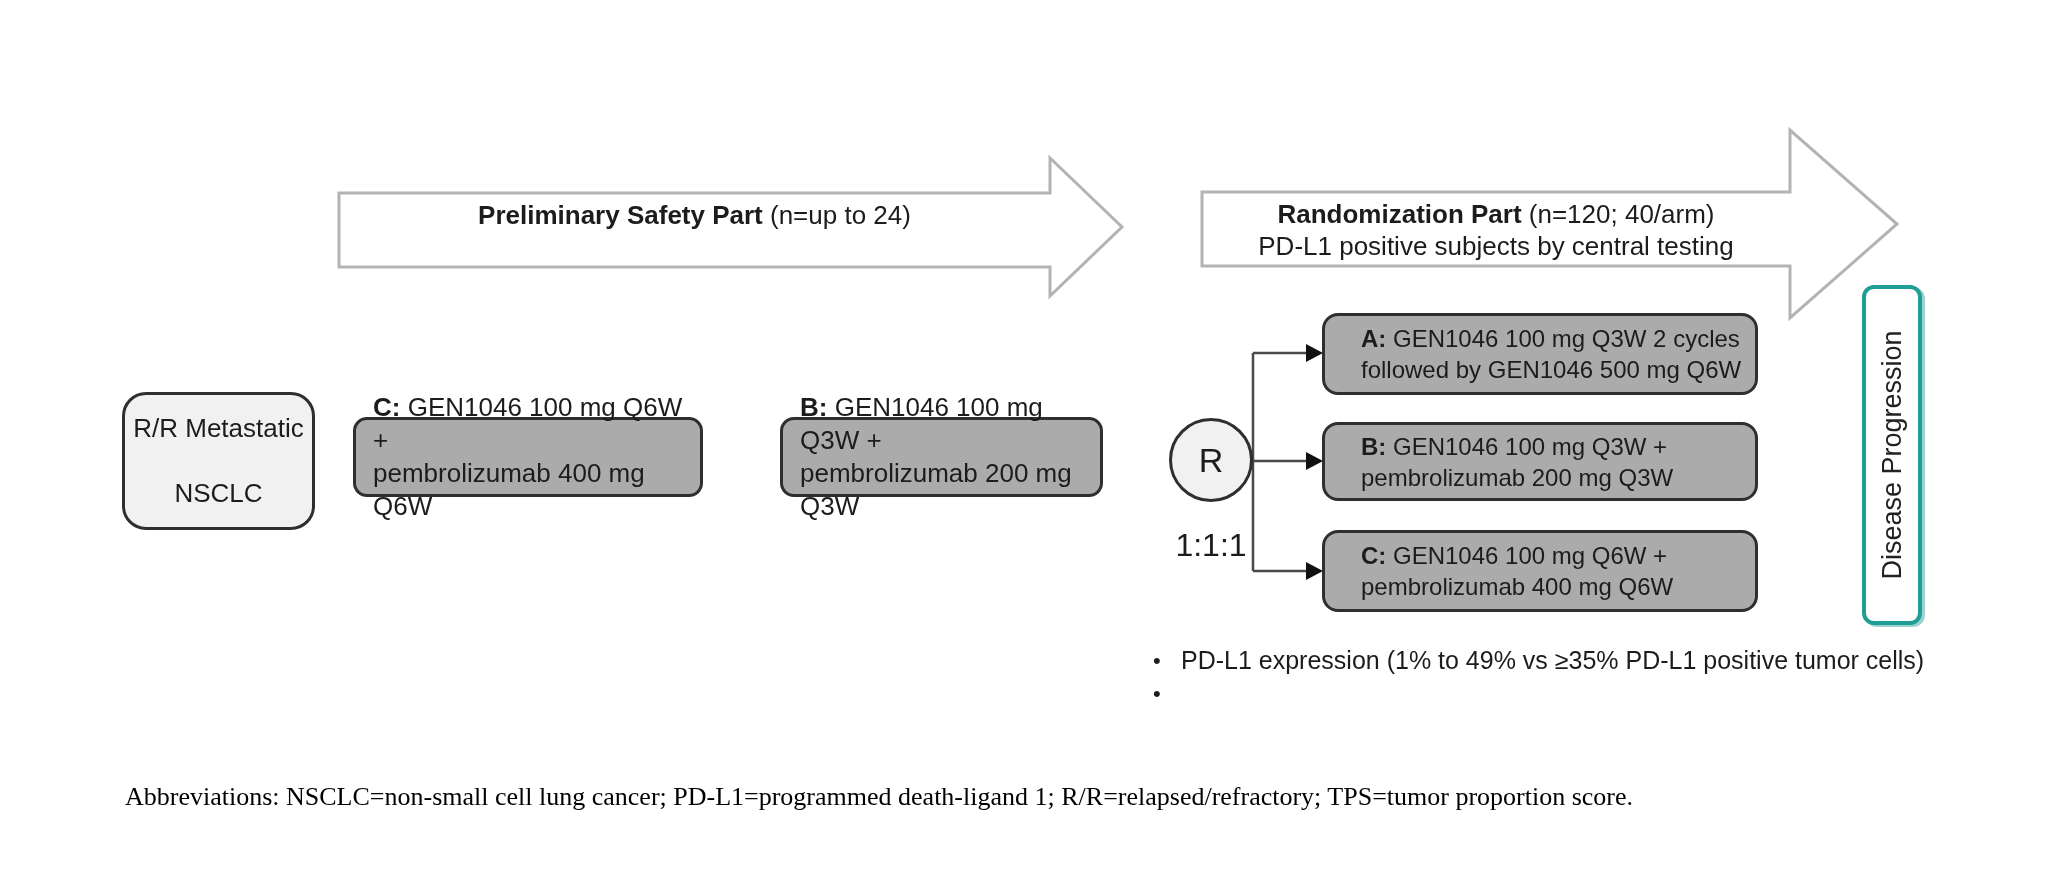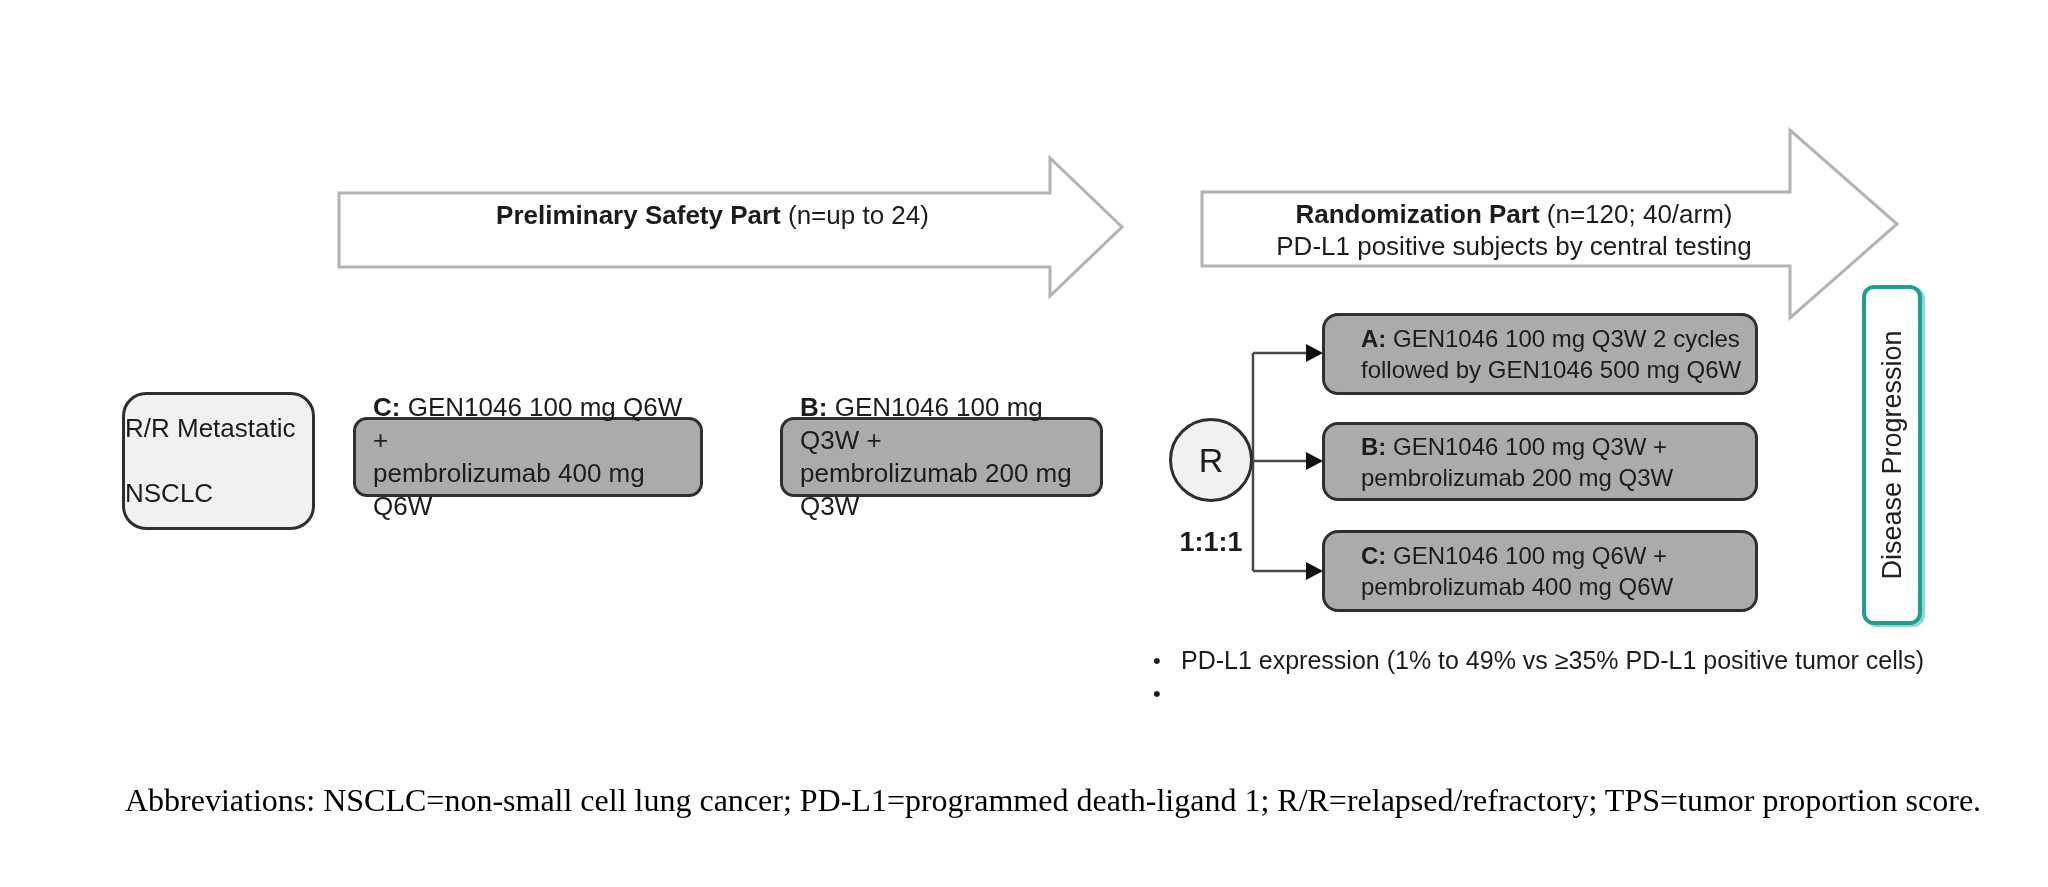--- a/index.html
+++ b/index.html
@@ -10,55 +10,55 @@
     --arrow-border:#b3b3b3;
     --text:#1c1c1c;
     --connector:#4a4a4a;
   }
   *{box-sizing:border-box;margin:0;padding:0;}
   html,body{background:#fff;}
   body{font-family:"Liberation Sans", sans-serif;color:var(--text);}
   .canvas{position:relative;width:2048px;height:887px;background:#ffffff;overflow:hidden;}
   .shapes{position:absolute;left:0;top:0;width:2048px;height:887px;}
 
-  .arrow-text{position:absolute;text-align:center;font-size:26px;line-height:32px;color:var(--text);margin-left:18px;}
+  .arrow-text{position:absolute;text-align:center;font-size:26px;line-height:32px;color:var(--text);}
   .arrow-text .t1 b{font-weight:bold;}
 
   .box{position:absolute;border:3px solid var(--box-border);}
   .pop-box{left:122px;top:392px;width:193px;height:138px;border-radius:24px;
-    background:var(--box-light);display:flex;flex-direction:column;align-items:flex-start;
+    background:var(--box-light);display:flex;flex-direction:column;align-items:center;
     justify-content:center;font-size:26px;line-height:33px;text-align:center;gap:32px;}
   .gray-box{background:var(--box-gray);border-radius:14px;display:flex;flex-direction:column;
     justify-content:center;font-size:26px;line-height:33px;padding-left:17px;padding-right:6px;}
   .safety-c{left:353px;top:417px;width:350px;height:80px;}
   .safety-b{left:780px;top:417px;width:323px;height:80px;}
   .arm-box{left:1322px;width:436px;border-radius:16px;font-size:24px;line-height:31px;padding-left:36px;}
   .arm-a{top:313px;height:82px;}
   .arm-b{top:422px;height:79px;}
   .arm-c{top:530px;height:82px;}
   .gray-box b{font-weight:bold;}
 
   .r-circle{position:absolute;left:1169px;top:418px;width:84px;height:84px;border-radius:50%;
     background:var(--box-light);border:3px solid var(--box-border);display:flex;align-items:center;
     justify-content:center;font-size:34px;}
   .ratio{position:absolute;left:1164px;top:527px;width:94px;text-align:center;
-    font-size:27px;font-weight:bold;}
+    font-size:32px;font-weight:normal;}
 
   .endpoint-box{position:absolute;left:1862px;top:285px;width:60px;height:340px;background:#fff;
     border:4px solid var(--teal);border-radius:12px;box-shadow:3px 2px 0 0 rgba(31,158,149,.45);}
   .endpoint-box .vtext{position:absolute;left:50%;top:50%;
     transform:translate(-50%,-50%) rotate(-90deg);white-space:nowrap;font-size:27px;color:#222;}
 
   .strat{position:absolute;left:1147px;top:644px;font-size:25px;line-height:33px;}
   .strat .head{margin-bottom:2px;}
   .strat .row{display:flex;align-items:flex-start;}
   .strat .dot{width:34px;flex:0 0 34px;text-align:left;padding-left:6px;font-size:22px;line-height:33px;}
 
   .footnote{position:absolute;left:125px;top:782px;font-family:"Liberation Serif", serif;
-    font-size:32px;color:#000;}
+    font-size:26px;color:#000;}
 </style>
 </head>
 <body>
 
 <div class="canvas">
 
   <svg class="shapes" viewBox="0 0 2048 887">
 
     <polygon points="339,193 1050,193 1050,158 1122,227 1050,296 1050,267 339,267" fill="#ffffff" stroke="#b3b3b3" stroke-width="3" stroke-linejoin="miter"></polygon>
 

